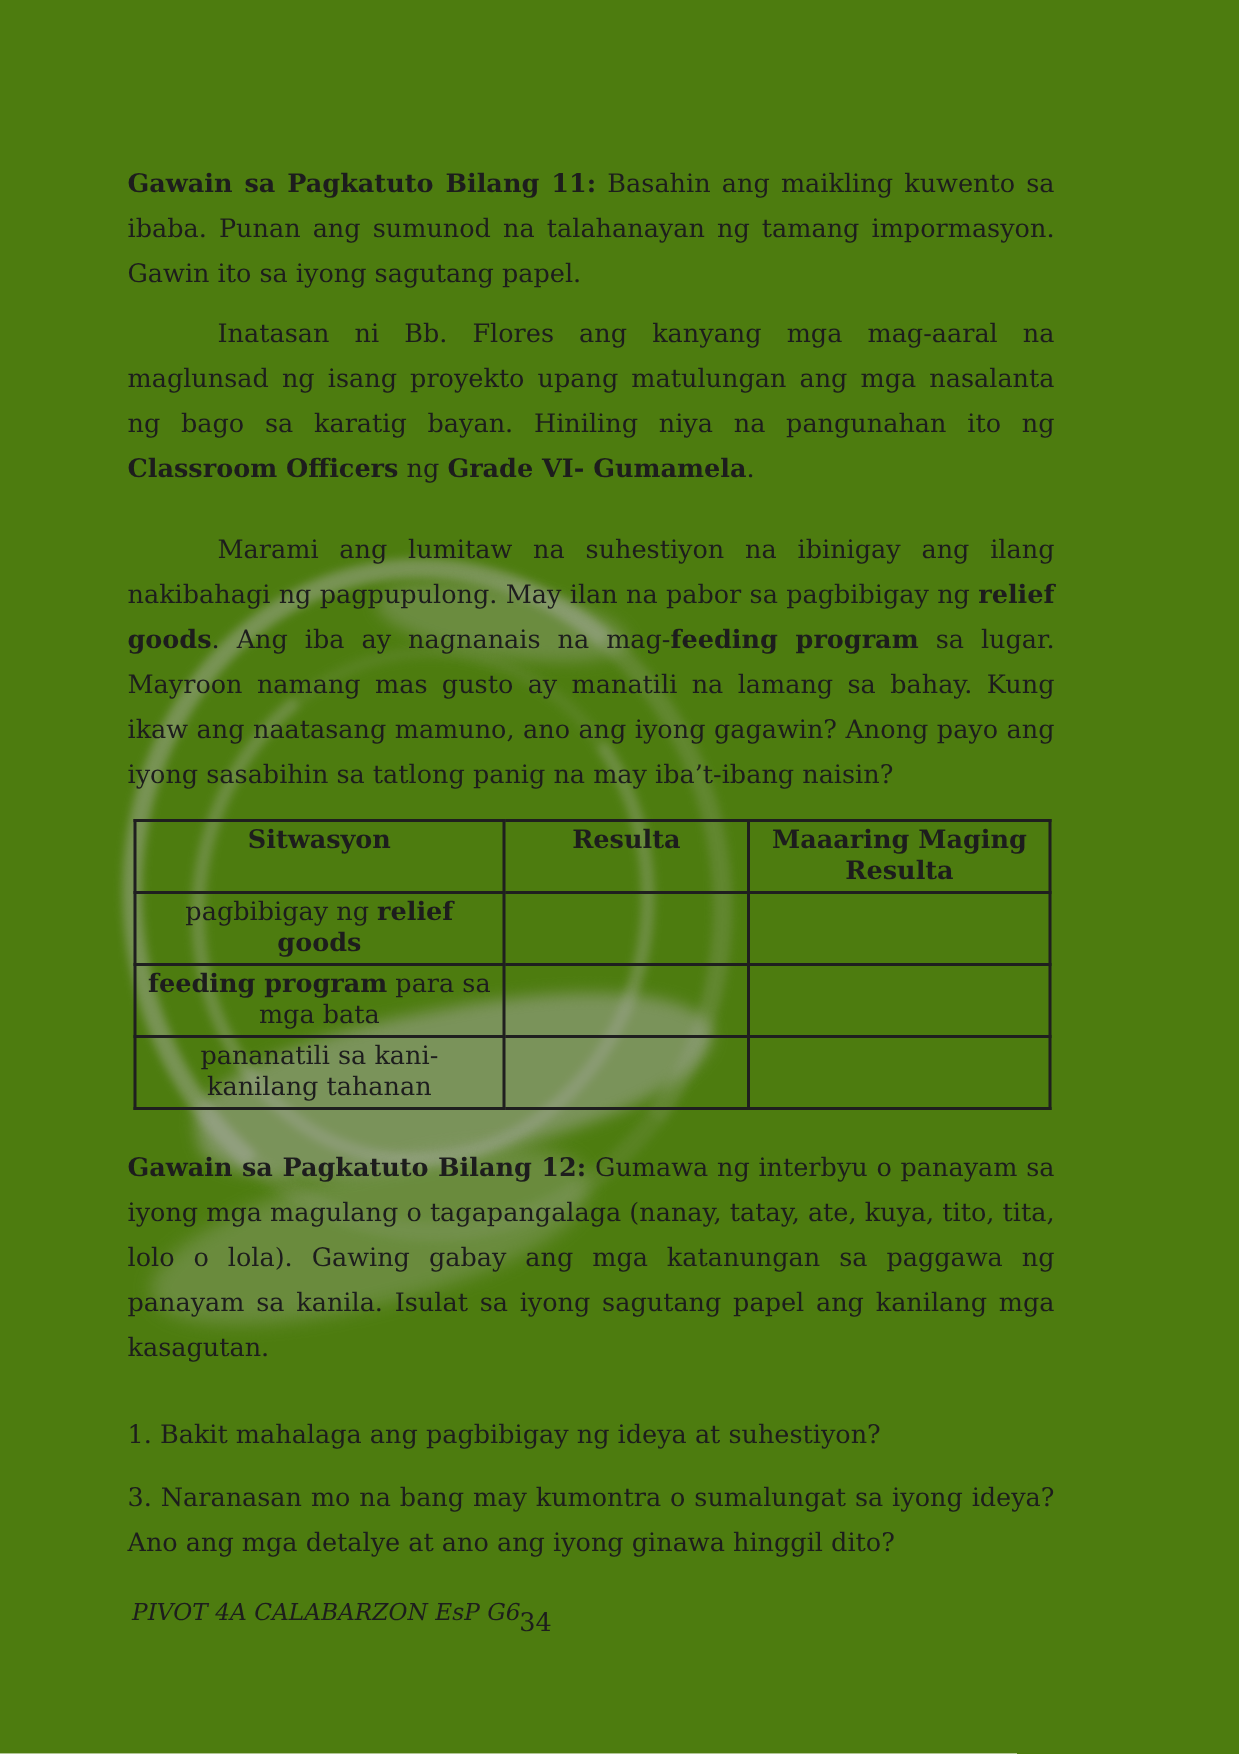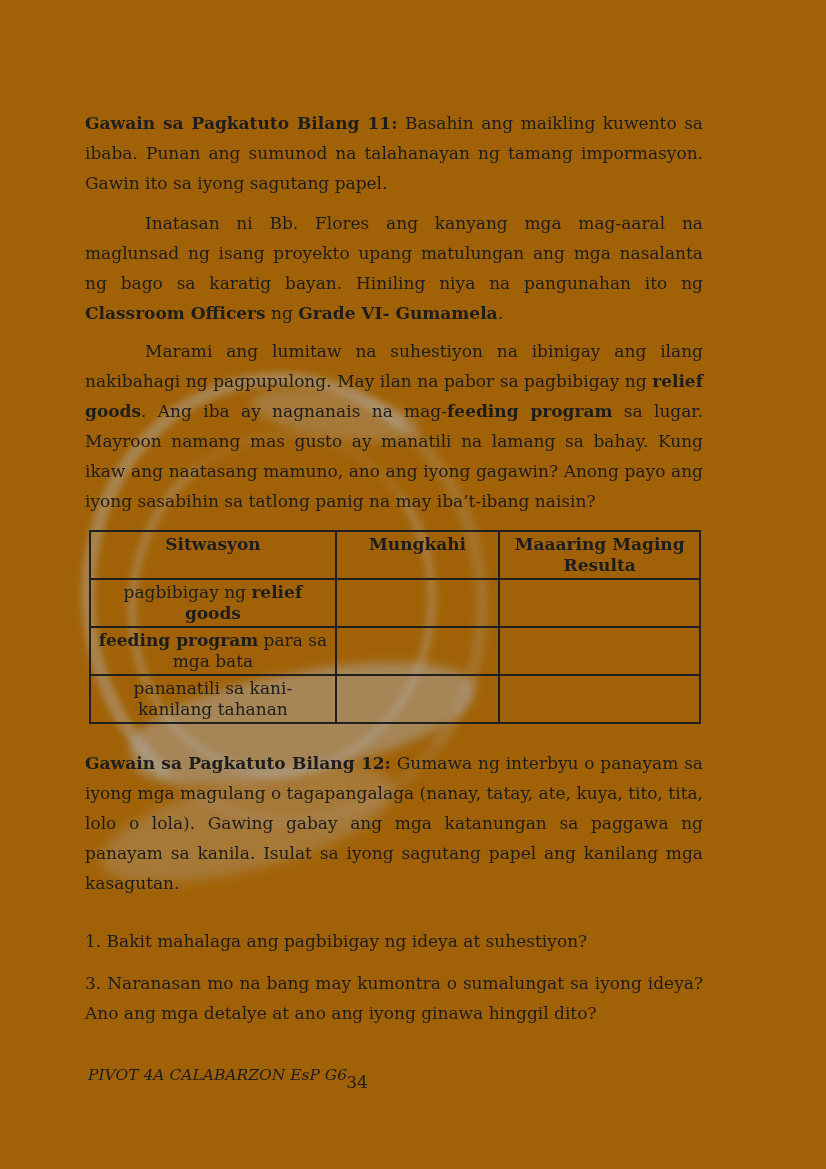--- a/index.html
+++ b/index.html
@@ -2,21 +2,21 @@
 <html><head>
 <meta charset="utf-8">
 <style>
   html, body {
     margin: 0; padding: 0;
     background: #ffffff;
   }
   .page {
     position: relative;
     width: 826px; height: 1169px;
-    background: #a16207;
+    background: #4d7c0f;
     overflow: hidden;
     font-family: "DejaVu Serif", serif;
     color: #1d1d1d;
   }
 
   
   .stamp-layer { position: absolute; inset: 0; pointer-events: none; }
   .stamp-ring-outer {
     position: absolute; left: 82px; top: 372px;
     width: 380px; height: 430px;
@@ -68,21 +68,21 @@
     width: 618px;
   }
   p.para {
     margin: 0 0 10px 0;
     font-size: 17px;
     line-height: 30px;
     text-align: justify;
   }
   p.para.indent { text-indent: 60px; }
   .b { font-weight: bold; }
-  #story-para-1 { margin-bottom: 8px; }
+  #story-para-1 { margin-bottom: 24px; }
   #story-para-2 { margin-bottom: 14px; }
   #activity12  { margin-bottom: 28px; }
 
   
   table.situation-table {
     border-collapse: collapse;
     width: 612px;
     margin: 0 0 24px 4px;
     table-layout: fixed;
   }
@@ -159,21 +159,21 @@
 
     <table class="situation-table">
       <colgroup>
         <col style="width:245px">
         <col style="width:163px">
         <col style="width:200px">
       </colgroup>
       <thead>
         <tr>
           <th>Sitwasyon</th>
-          <th>Mungkahi</th>
+          <th>Resulta</th>
           <th>Maaaring Maging Resulta</th>
         </tr>
       </thead>
       <tbody>
         <tr>
           <td class="sit-cell"><span>pagbibigay ng </span><span class="b">relief goods</span></td>
           <td></td>
           <td></td>
         </tr>
         <tr>

